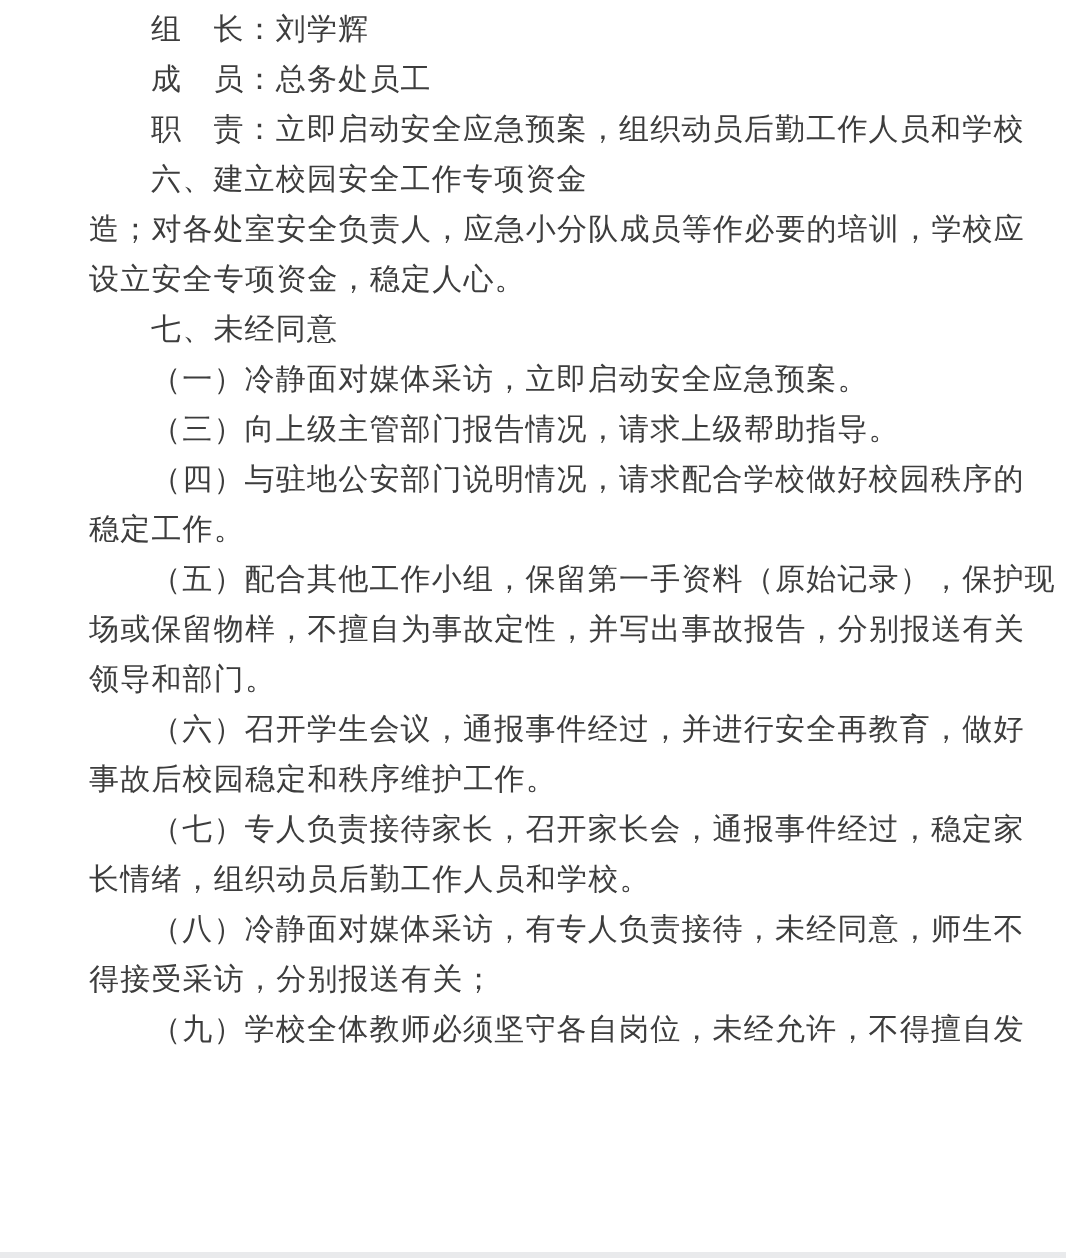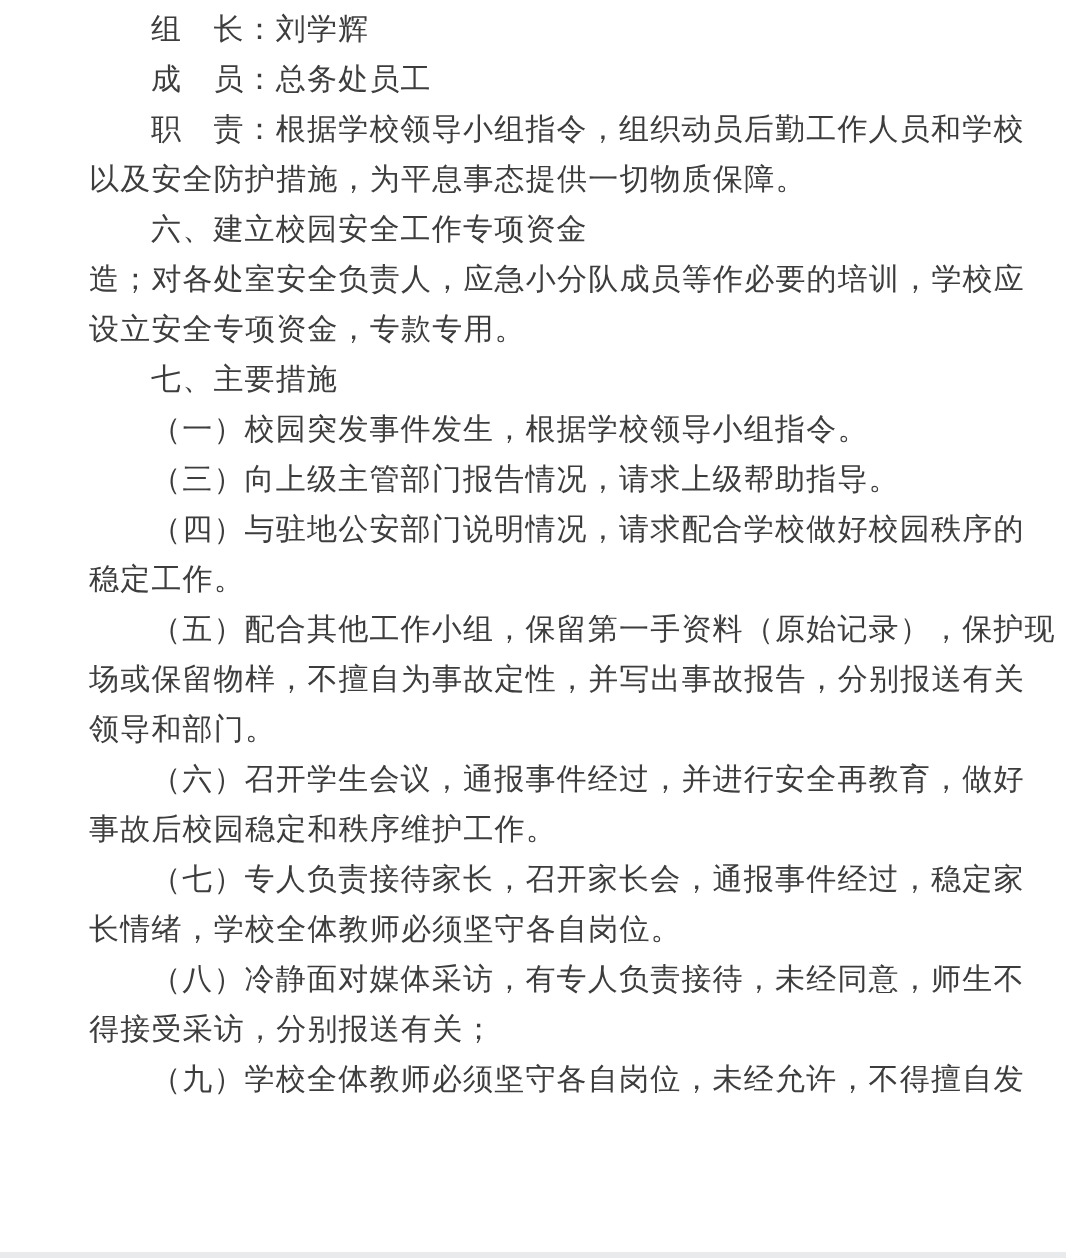--- a/index.html
+++ b/index.html
@@ -42,35 +42,34 @@
       height: 6px;
       background: #e9eaec;
     }
   </style>
 </head>
 <body>
 
 <div class="doc-page">
   <div class="doc-line indent">组　长：刘学辉</div>
   <div class="doc-line indent">成　员：总务处员工</div>
-  <div class="doc-line indent">职　责：根据学校领导小组指令，组织动员后勤工作人员和学校</div>
-  <div class="doc-line">以及安全防护措施，为平息事态提供一切物质保障。</div>
+  <div class="doc-line indent">职　责：立即启动安全应急预案，组织动员后勤工作人员和学校</div>
   <div class="doc-line indent">六、建立校园安全工作专项资金</div>
   <div class="doc-line">造；对各处室安全负责人，应急小分队成员等作必要的培训，学校应</div>
-  <div class="doc-line">设立安全专项资金，专款专用。</div>
-  <div class="doc-line indent">七、主要措施</div>
-  <div class="doc-line indent">（一）校园突发事件发生，根据学校领导小组指令。</div>
+  <div class="doc-line">设立安全专项资金，稳定人心。</div>
+  <div class="doc-line indent">七、未经同意</div>
+  <div class="doc-line indent">（一）冷静面对媒体采访，立即启动安全应急预案。</div>
   <div class="doc-line indent">（三）向上级主管部门报告情况，请求上级帮助指导。</div>
   <div class="doc-line indent">（四）与驻地公安部门说明情况，请求配合学校做好校园秩序的</div>
   <div class="doc-line">稳定工作。</div>
   <div class="doc-line indent">（五）配合其他工作小组，保留第一手资料（原始记录），保护现</div>
   <div class="doc-line">场或保留物样，不擅自为事故定性，并写出事故报告，分别报送有关</div>
   <div class="doc-line">领导和部门。</div>
   <div class="doc-line indent">（六）召开学生会议，通报事件经过，并进行安全再教育，做好</div>
   <div class="doc-line">事故后校园稳定和秩序维护工作。</div>
   <div class="doc-line indent">（七）专人负责接待家长，召开家长会，通报事件经过，稳定家</div>
-  <div class="doc-line">长情绪，学校全体教师必须坚守各自岗位。</div>
+  <div class="doc-line">长情绪，组织动员后勤工作人员和学校。</div>
   <div class="doc-line indent">（八）冷静面对媒体采访，有专人负责接待，未经同意，师生不</div>
   <div class="doc-line">得接受采访，分别报送有关；</div>
   <div class="doc-line indent">（九）学校全体教师必须坚守各自岗位，未经允许，不得擅自发</div>
 </div>
 
 <div class="bottom-edge"></div>
 
 </body></html>

